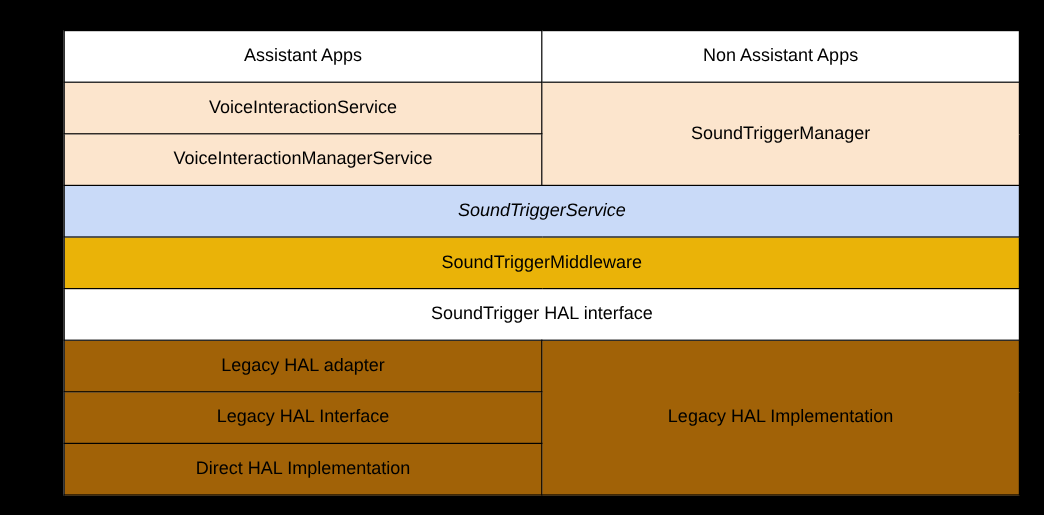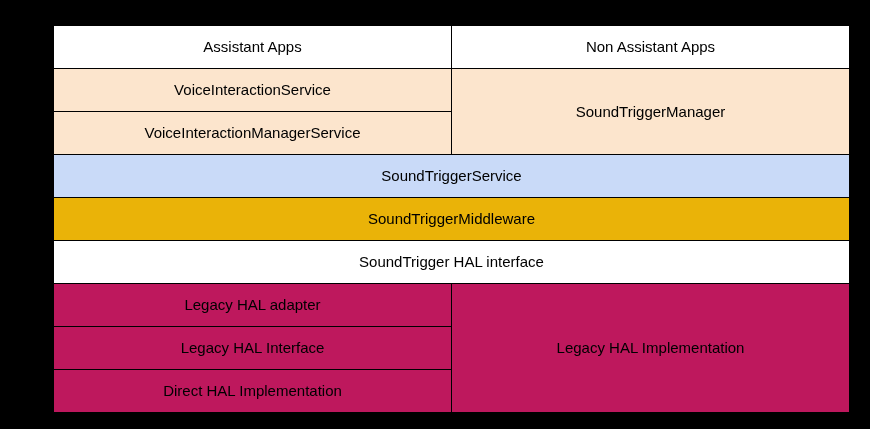--- a/index.html
+++ b/index.html
@@ -42,23 +42,23 @@
     font-family: "Liberation Sans", sans-serif;
     font-size: 15px;
     font-weight: 400;
     color: #000000;
     padding: 0;
     line-height: 1.2;
   }
 
   .cell-white  { background: #ffffff; }
   .cell-orange { background: #fce5cd; margin-top: 44px; }
-  .cell-blue   { background: #c9daf8; }
+  .cell-blue   { background: #c9daf8; font-style: italic; }
   .cell-yellow { background: #eab308; }
-  .cell-green  { background: #be185d; }
+  .cell-green  { background: #a16207; }
 
   .row-header   { height: 42px; }
   .row-standard { height: 42px; }
 
   .cell-label {
     display: block;
     width: 100%;
     text-align: center;
   }
 </style>

